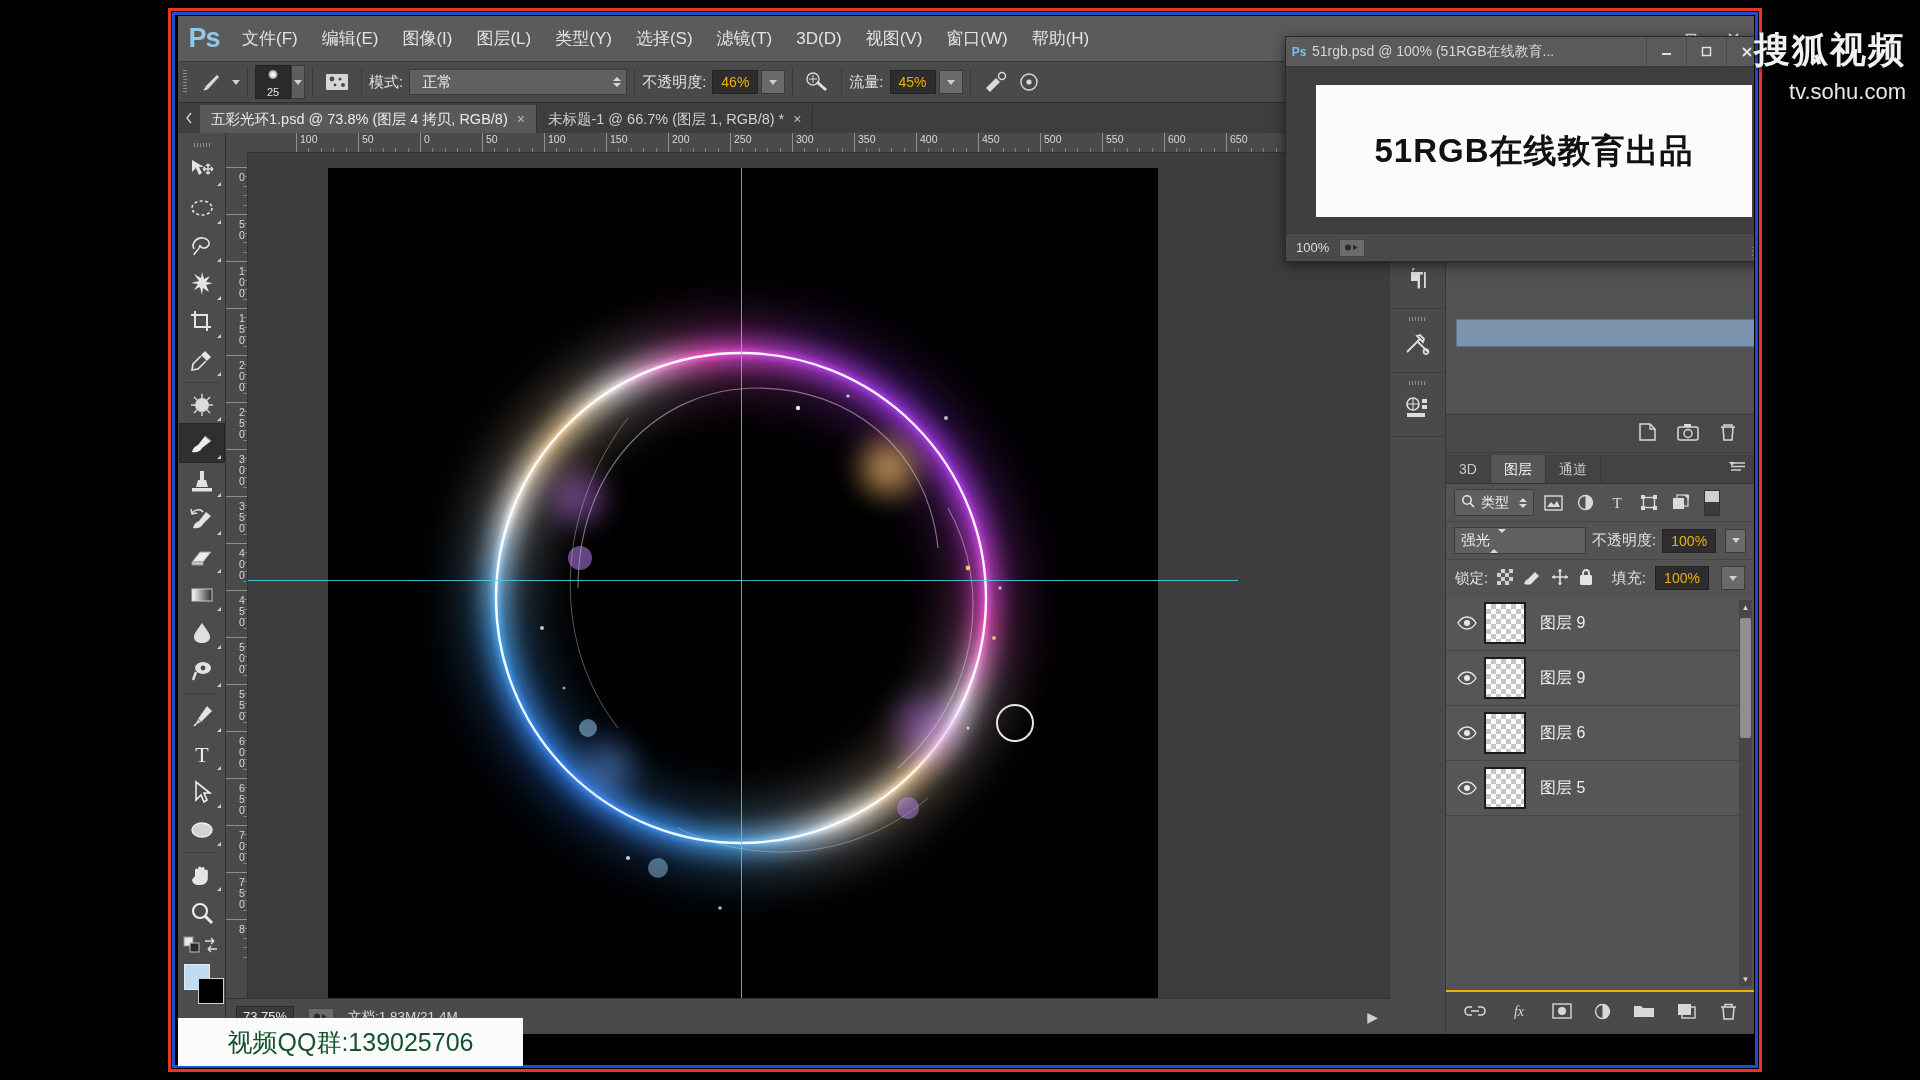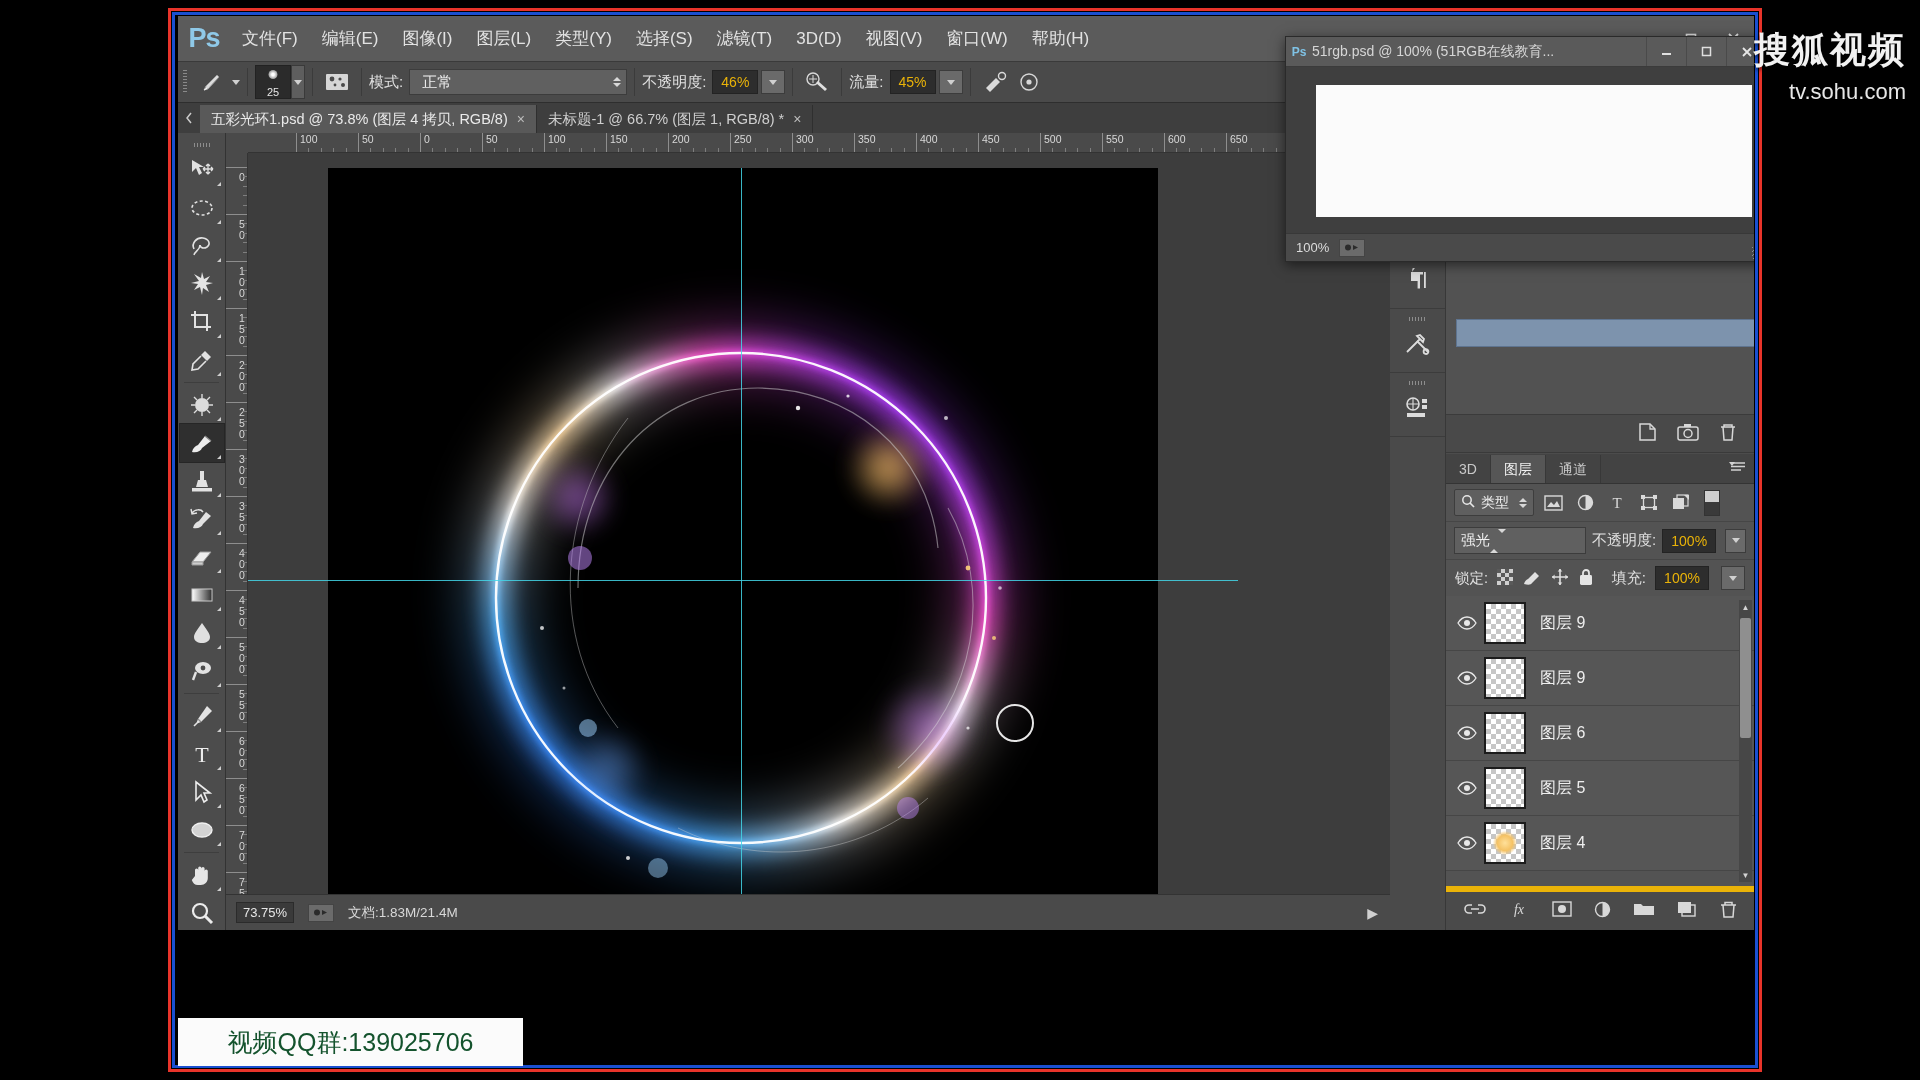--- a/index.html
+++ b/index.html
@@ -16,21 +16,21 @@
     position:absolute; left:168px; top:8px; width:1594px; height:1064px;
     border:3px solid #e8342a;
   }
   .frame-blue {
     position:absolute; left:172px; top:12px; width:1586px; height:1056px;
     border:3px solid #1a4fd0;
   }
 
   
   .ps-win {
-    position:absolute; left:178px; top:16px; width:1576px; height:914px;
+    position:absolute; left:178px; top:16px; width:1576px; height:1018px;
     background:#535353; overflow:hidden;
   }
 
   
   .menubar {
     position:absolute; left:0; top:0; width:1576px; height:45px;
     background:#5b5b5b;
     display:flex; align-items:center;
   }
   .ps-logo {
@@ -252,21 +252,21 @@
     background:radial-gradient(circle,#ffe09a 0%,#f5c264 45%,rgba(245,194,100,0) 72%); }
   .layer-name { margin-left:14px; font-size:16px; color:#eeeeee; }
   .layer-item.selected .layer-name { color:#ffffff; }
   .lp-scroll { position:absolute; right:2px; top:146px; bottom:48px; width:13px; background:#474747; }
   .lp-scroll .thumbbar { position:absolute; left:1px; top:18px; width:11px; height:120px;
     background:#8f8f8f; border-radius:2px; }
   .lp-scroll .sb-up, .lp-scroll .sb-dn { position:absolute; left:0; width:13px;height:14px;
     display:flex;align-items:center;justify-content:center;color:#d4d4d4;font-size:8px; }
   .lp-scroll .sb-up{top:0;} .lp-scroll .sb-dn{bottom:0;}
   .lp-foot { position:absolute; left:0; right:0; bottom:0; height:44px; background:#4a4a4a;
-    border-top:6px solid #eab308; display:flex; align-items:center; gap:22px; padding-left:18px;
+    border-top:2px solid #eab308; display:flex; align-items:center; gap:22px; padding-left:18px;
     color:#d8d8d8; }
 
   
   .float-win {
     position:absolute; left:1107px; top:20px; width:482px; height:226px;
     background:#4d4d4d; border:1px solid #2a2a2a; box-shadow:0 3px 12px rgba(0,0,0,.55);
   }
   .fw-title { height:30px; background:#5a5a5a; display:flex; align-items:center;
     border-bottom:1px solid #3b3b3b; }
   .fw-ps { width:26px;height:30px;display:flex;align-items:center;justify-content:center;
@@ -1143,32 +1143,20 @@
               <div class="layer-item">
                 <div class="eye">
                   <svg width="20" height="14" viewBox="0 0 20 14">
                     <path d="M1 7 C4 2 8 1 10 1 C12 1 16 2 19 7 C16 12 12 13 10 13 C8 13 4 12 1 7 Z" fill="none" stroke="#e8e8e8" stroke-width="1.3"></path>
                     <circle cx="10" cy="7" r="3" fill="#e8e8e8"></circle>
                   </svg>
                 </div>
                 <div class="thumb"></div>
                 <div class="layer-name">图层 5</div>
               </div>
-              <div class="layer-item">
-                <div class="eye">
-                  <svg width="20" height="14" viewBox="0 0 20 14">
-                    <path d="M1 7 C4 2 8 1 10 1 C12 1 16 2 19 7 C16 12 12 13 10 13 C8 13 4 12 1 7 Z" fill="none" stroke="#e8e8e8" stroke-width="1.3"></path>
-                    <circle cx="10" cy="7" r="3" fill="#e8e8e8"></circle>
-                  </svg>
-                </div>
-                <div class="thumb">
-                  <div class="glow"></div>
-                </div>
-                <div class="layer-name">图层 4</div>
-              </div>
             </div>
 
           <div class="lp-scroll">
             <div class="sb-up">▲</div>
             <div class="thumbbar"></div>
             <div class="sb-dn">▼</div>
           </div>
 
           <div class="lp-foot">
             <span>
@@ -1231,20 +1219,21 @@
           </span>
           <span class="fw-btn">
             <svg width="14" height="14" viewBox="0 0 14 14">
                 <path d="M3 3 L11 11 M11 3 L3 11" stroke="#e6e6e6" stroke-width="1.8"></path>
               </svg>
           </span>
         </span>
       </div>
       <div class="fw-body">
         <div class="fw-white">
+          <div class="l1">51RGB在线教育出品</div>
         </div>
       </div>
       <div class="fw-status">
         <span>100%</span>
         <span class="sb-icon">
           <svg width="18" height="11" viewBox="0 0 18 11">
               <circle cx="5" cy="5.5" r="3" fill="#2b2b2b"></circle>
               <path d="M10 3 l5 2.5 l-5 2.5 z" fill="#2b2b2b"></path>
             </svg>
         </span>

